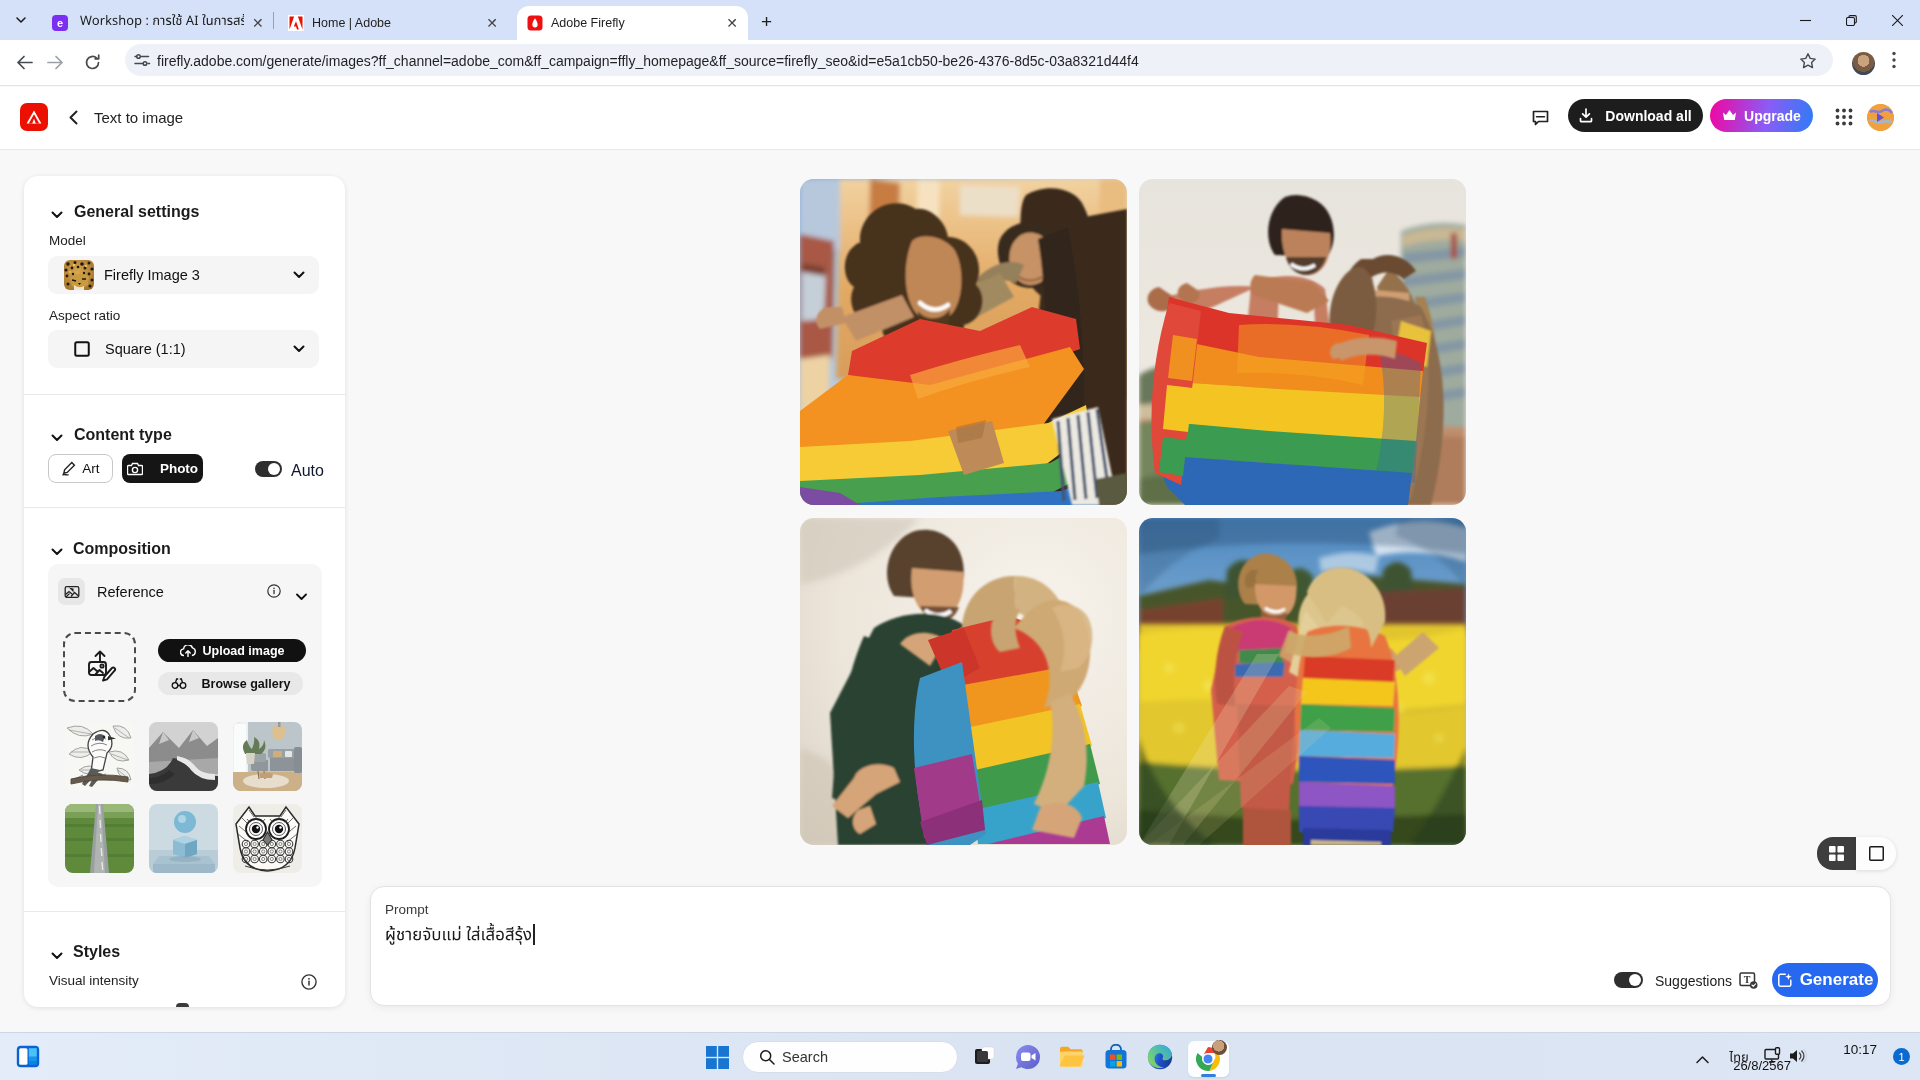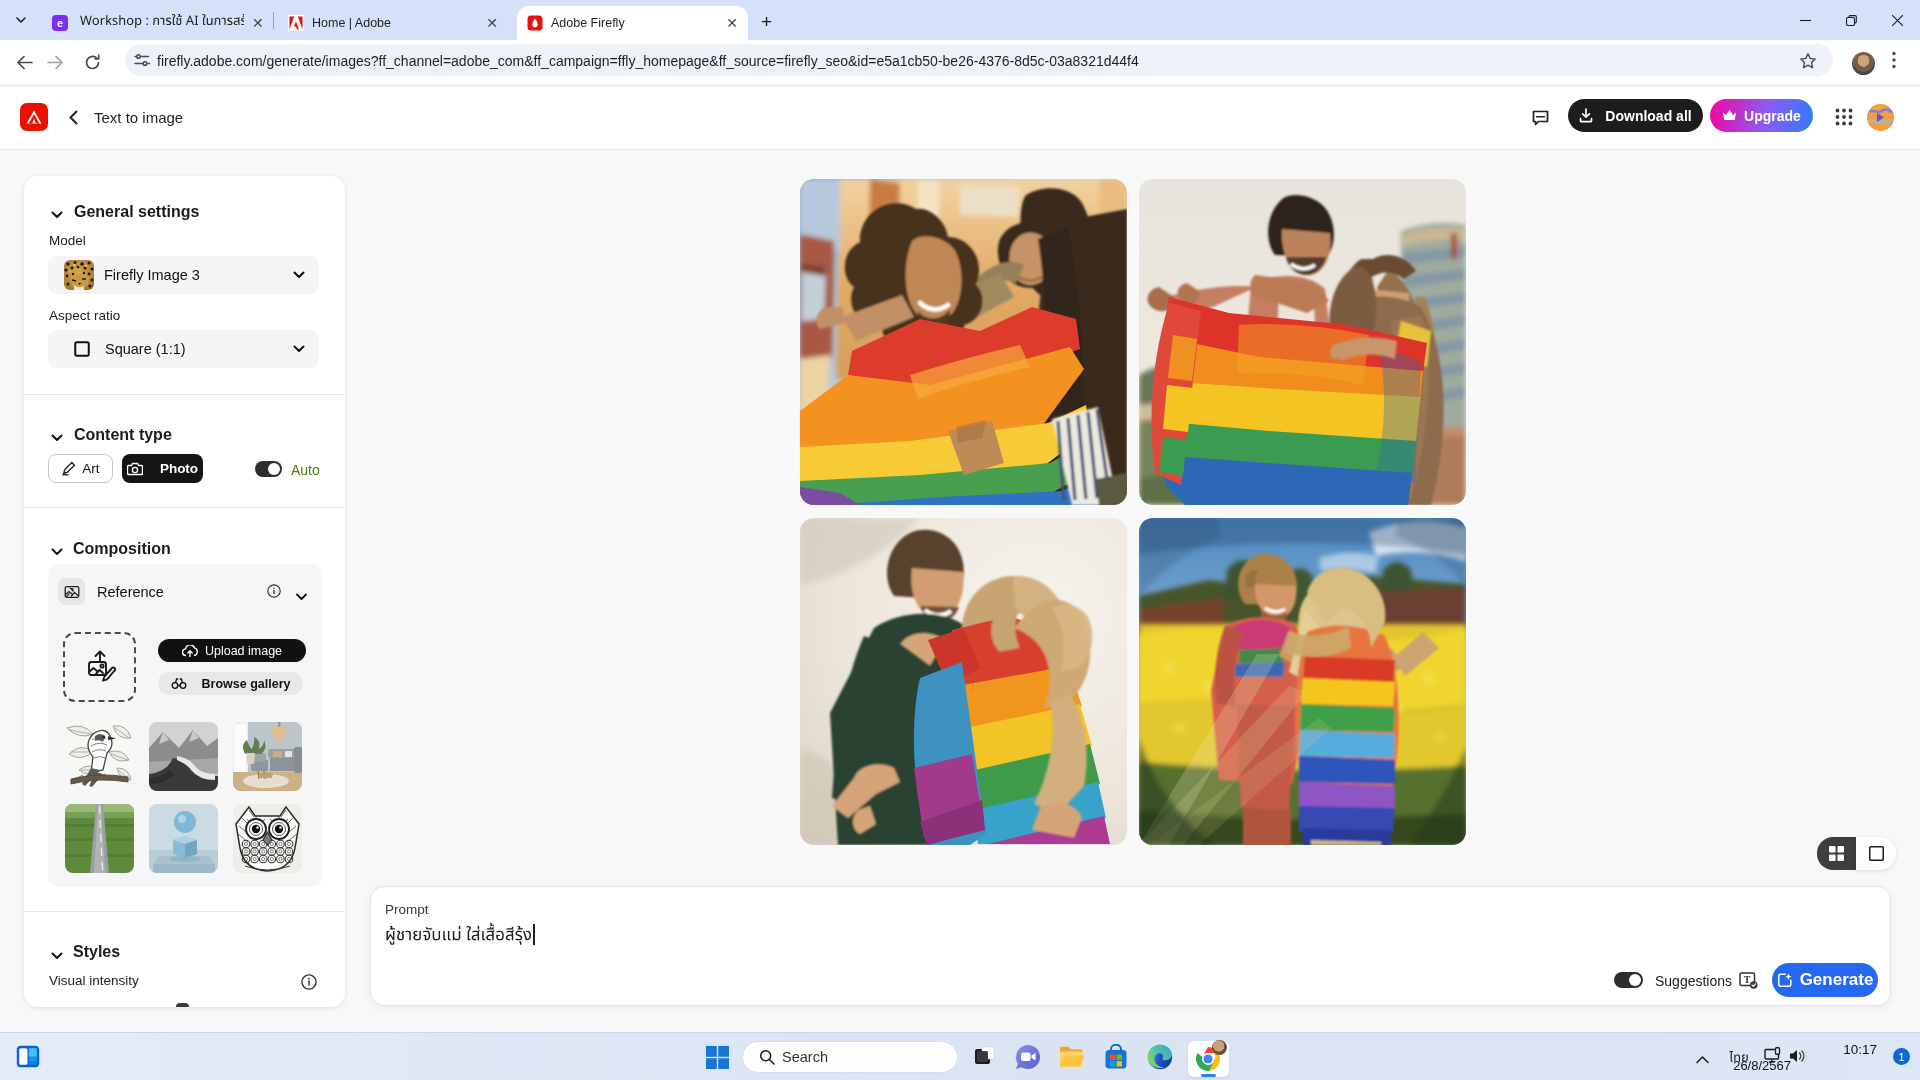--- a/index.html
+++ b/index.html
@@ -230,21 +230,21 @@
 <div class="abs" style="left:122px;top:454px;width:81px;height:29px;background:#151515;border-radius:8px;display:flex;align-items:center;justify-content:center;gap:17px">
 <svg width="16" height="14" viewBox="0 0 16 14">
       <path d="M5.5 1.5h5l1 2h3a1 1 0 0 1 1 1v7a1 1 0 0 1-1 1h-13a1 1 0 0 1-1-1v-7a1 1 0 0 1 1-1h3z" fill="none" stroke="#fff" stroke-width="1.4"></path>
       <circle cx="8" cy="8" r="2.6" fill="none" stroke="#fff" stroke-width="1.4"></circle>
     </svg>
 <span style="font-size:13.5px;color:#fff;font-weight:bold">Photo</span>
   </div>
 <div class="abs" style="left:255px;top:461px;width:27px;height:16px;background:#2e2e2e;border-radius:8px">
     <span style="position:absolute;right:2px;top:2px;width:12px;height:12px;background:#fff;border-radius:50%"></span>
   </div>
-<div class="abs" style="left:291px;top:462px;font-size:14px;color:#4d7c0f">Auto</div>
+<div class="abs" style="left:291px;top:462px;font-size:16px;color:#0f172a">Auto</div>
 <div class="divider" style="left:24px;top:507px"></div>
 <div class="abs" style="left:51px;top:543px"><svg width="12" height="10" viewBox="0 0 12 10">
       <path d="M1.5 2.5l4.5 4.5 4.5-4.5" stroke="#111" stroke-width="2" fill="none" stroke-linecap="round" stroke-linejoin="round"></path>
     </svg></div>
 <div class="sechead" style="left:73px;top:540px">Composition</div>
 
 <div class="abs" style="left:48px;top:564px;width:274px;height:323px;background:#f6f6f6;border-radius:10px"></div>
 <div class="abs" style="left:58px;top:578px;width:27px;height:27px;background:#e7e7e7;border-radius:7px;display:flex;align-items:center;justify-content:center">
 <svg width="16" height="16" viewBox="0 0 16 16" fill="none" stroke="#222" stroke-width="1.3">
       <rect x="1.2" y="2.7" width="13.6" height="10.6" rx="1.5"></rect>
@@ -269,21 +269,21 @@
       <path d="M8 24l4.5-4 4 3.5M14 27l4.5-5 3.5 3"></path>
       <circle cx="21" cy="18" r="1.6"></circle>
       <path d="M31 20l-7.5 8.5-1.5 4 4-1.2 7.5-8.6a1.8 1.8 0 0 0-2.5-2.7z" fill="#fff"></path>
     </svg>
   </div>
 <div class="abs" style="left:158px;top:639px;width:148px;height:23px;background:#111;border-radius:12px;display:flex;align-items:center;justify-content:center;gap:7px">
 <svg width="16" height="12" viewBox="0 0 16 12">
       <path d="M4 10.5a3.3 3.3 0 0 1-.4-6.6 4.6 4.6 0 0 1 8.9-1 3.9 3.9 0 0 1-.6 7.6" fill="none" stroke="#fff" stroke-width="1.4"></path>
       <path d="M8 11.5V6M5.8 8l2.2-2.2L10.2 8" stroke="#fff" stroke-width="1.4" fill="none" stroke-linecap="round" stroke-linejoin="round"></path>
     </svg>
-<span style="color:#fff;font-size:12.5px;font-weight:normal">Upload image</span>
+<span style="color:#fff;font-size:12.5px;font-weight:bold">Upload image</span>
   </div>
 <div class="abs" style="left:158px;top:672px;width:145px;height:23px;background:#e8e8e8;border-radius:12px;display:flex;align-items:center;justify-content:center;gap:15px">
 <svg width="16" height="13" viewBox="0 0 16 13" fill="none" stroke="#111" stroke-width="1.3">
       <circle cx="4" cy="8.5" r="2.8"></circle>
       <circle cx="12" cy="8.5" r="2.8"></circle>
       <path d="M6.8 8.5h2.4M4.5 5.7L5.6 2h1.6M11.5 5.7L10.4 2H8.8"></path>
     </svg>
 <span style="color:#111;font-size:12.5px;font-weight:bold">Browse gallery</span>
   </div>
 

